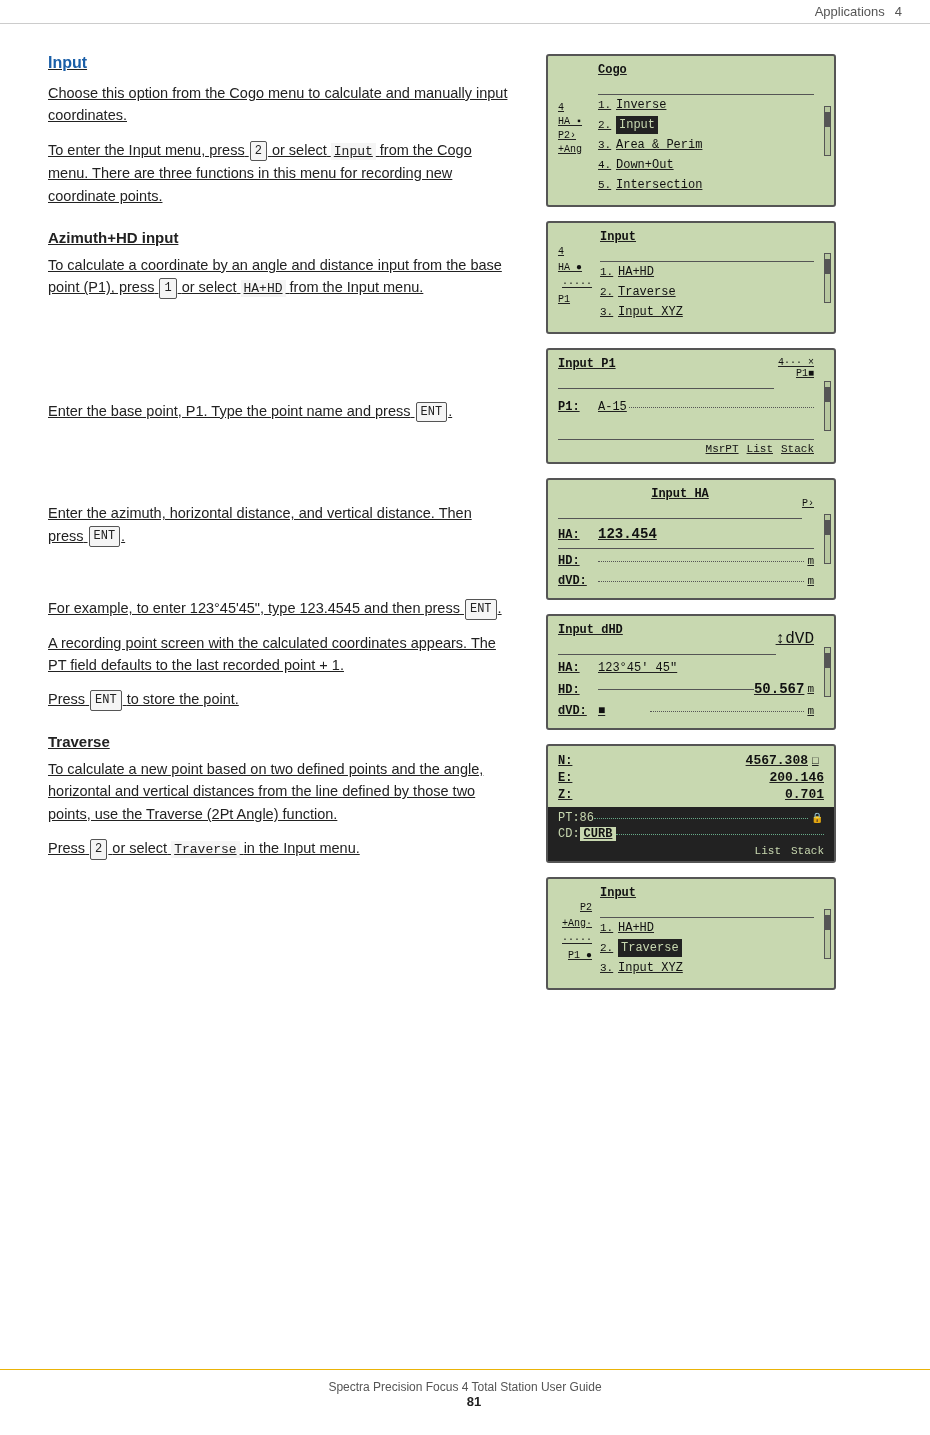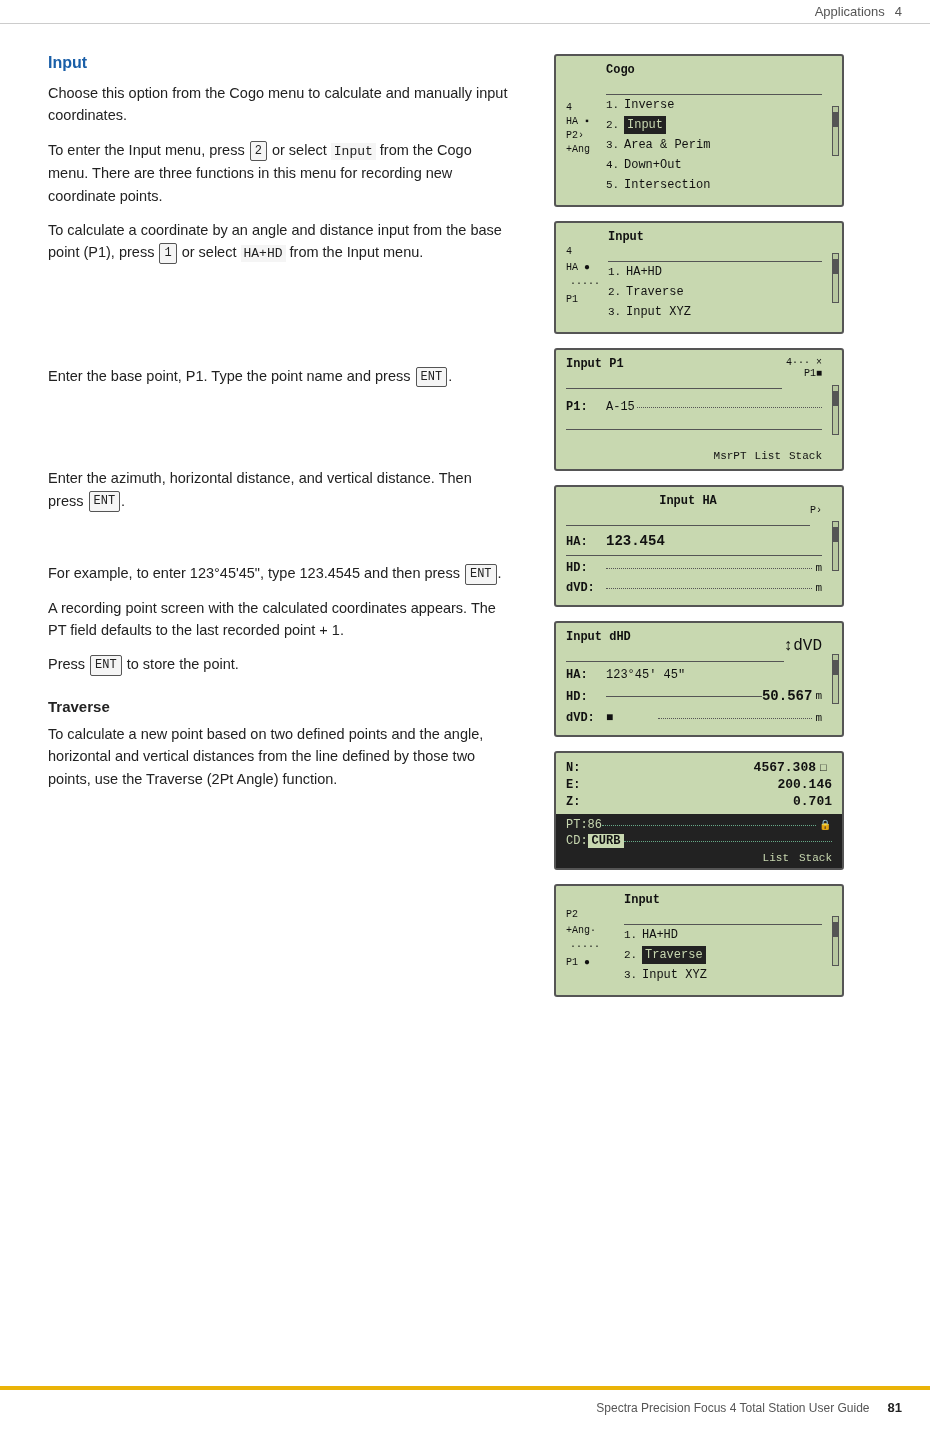--- a/index.html
+++ b/index.html
@@ -26,21 +26,22 @@
       color: #555;
       margin-right: 10px;
       text-align: center;
     }
 
     
     .page-content {
       display: flex;
       flex-direction: row;
       padding: 30px 30px 30px 48px;
-      gap: 16px;
+      gap: 8px;
+      text-decoration: underline;
     }
 
     
     .text-col {
       flex: 1 1 0;
       padding-right: 28px;
       max-width: 490px;
     }
 
     
@@ -155,24 +156,24 @@
 
     .lcd-screen .lcd-unit {
       font-size: 11px;
       margin-left: 3px;
     }
 
     .lcd-screen .lcd-softkeys {
       display: flex;
       justify-content: flex-end;
       gap: 8px;
-      margin-top: 4px;
+      margin-top: 14px;
       font-size: 12px;
       border-top: 1px solid #555;
-      padding-top: 20px;
+      padding-top: 3px;
     }
 
     .lcd-screen .lcd-softkey {
       font-size: 11px;
     }
 
     
     .lcd-scroll {
       position: absolute;
       right: 3px;
@@ -255,23 +256,24 @@
 
     
     .page-footer {
       position: absolute;
       bottom: 20px;
       left: 0;
       right: 0;
       display: flex;
       justify-content: flex-end;
       align-items: center;
-      padding: 0 28px;
-      border-top: 4px solid #eab308;
+      padding: 6px 28px;
+      border-top: 1px solid #eab308;
       padding-top: 10px;
+      flex-direction: column;
     }
     .footer-text {
       font-size: 12px;
       color: #555;
     }
     .footer-page {
       font-weight: bold;
       font-size: 13px;
       margin-left: 18px;
       color: #222;
@@ -298,20 +300,21 @@
     <p class="para">Choose this option from the Cogo menu to calculate and manually input coordinates.</p>
 
     <p class="para">
       <span>To enter the Input menu, press</span>
       <span class="key">2</span>
       <span>or select</span>
       <span class="code-inline">Input</span>
       <span>from the Cogo menu. There are three functions in this menu for recording new coordinate points.</span>
     </p>
 
+    <h3 class="subsection-heading">Azimuth+HD input</h3>
 
     <p class="para">
       <span>To calculate a coordinate by an angle and distance input from the base point (P1), press</span>
       <span class="key">1</span>
       <span>or select</span>
       <span class="code-inline">HA+HD</span>
       <span>from the Input menu.</span>
     </p>
 
     <p class="para" style="margin-top:100px;">
@@ -335,20 +338,27 @@
     <p class="para">
       <span>Press</span>
       <span class="key">ENT</span>
       <span>to store the point.</span>
     </p>
 
     <h3 class="subsection-heading">Traverse</h3>
 
     <p class="para">To calculate a new point based on two defined points and the angle, horizontal and vertical distances from the line defined by those two points, use the Traverse (2Pt Angle) function.</p>
 
+    <p class="para">
+      <span>Press</span>
+      <span class="key">2</span>
+      <span>or select</span>
+      <span class="code-inline">Traverse</span>
+      <span>in the Input menu.</span>
+    </p>
 
   </div>
 
   <div class="screens-col">
 
     <div class="lcd-outer">
       <div class="lcd-screen" style="padding-right:20px;">
         <div class="lcd-title-bar">
 
           <div style="display:flex;flex-direction:column;margin-right:8px;font-size:10px;line-height:1.4;min-width:32px;">
@@ -544,21 +554,21 @@
             <span>List</span>
             <span>Stack</span>
           </div>
         </div>
       </div>
     </div>
 
     <div class="lcd-outer">
       <div class="lcd-screen" style="padding-right:20px;">
         <div class="lcd-title-bar">
-          <div style="display:flex;flex-direction:column;margin-right:24px;font-size:10px;line-height:1.6;min-width:32px;">
+          <div style="display:flex;flex-direction:column;margin-right:8px;font-size:10px;line-height:1.6;min-width:32px;text-align:right;">
             <span>P2</span>
             <span>+Ang·</span>
             <span style="margin-left:4px;">·····</span>
             <span>P1 ●</span>
           </div>
           <div style="flex:1;">
             <div class="lcd-title">Input</div>
             <div class="lcd-row">
                 <span class="lcd-num">1.</span>
                 <span>HA+HD</span>

